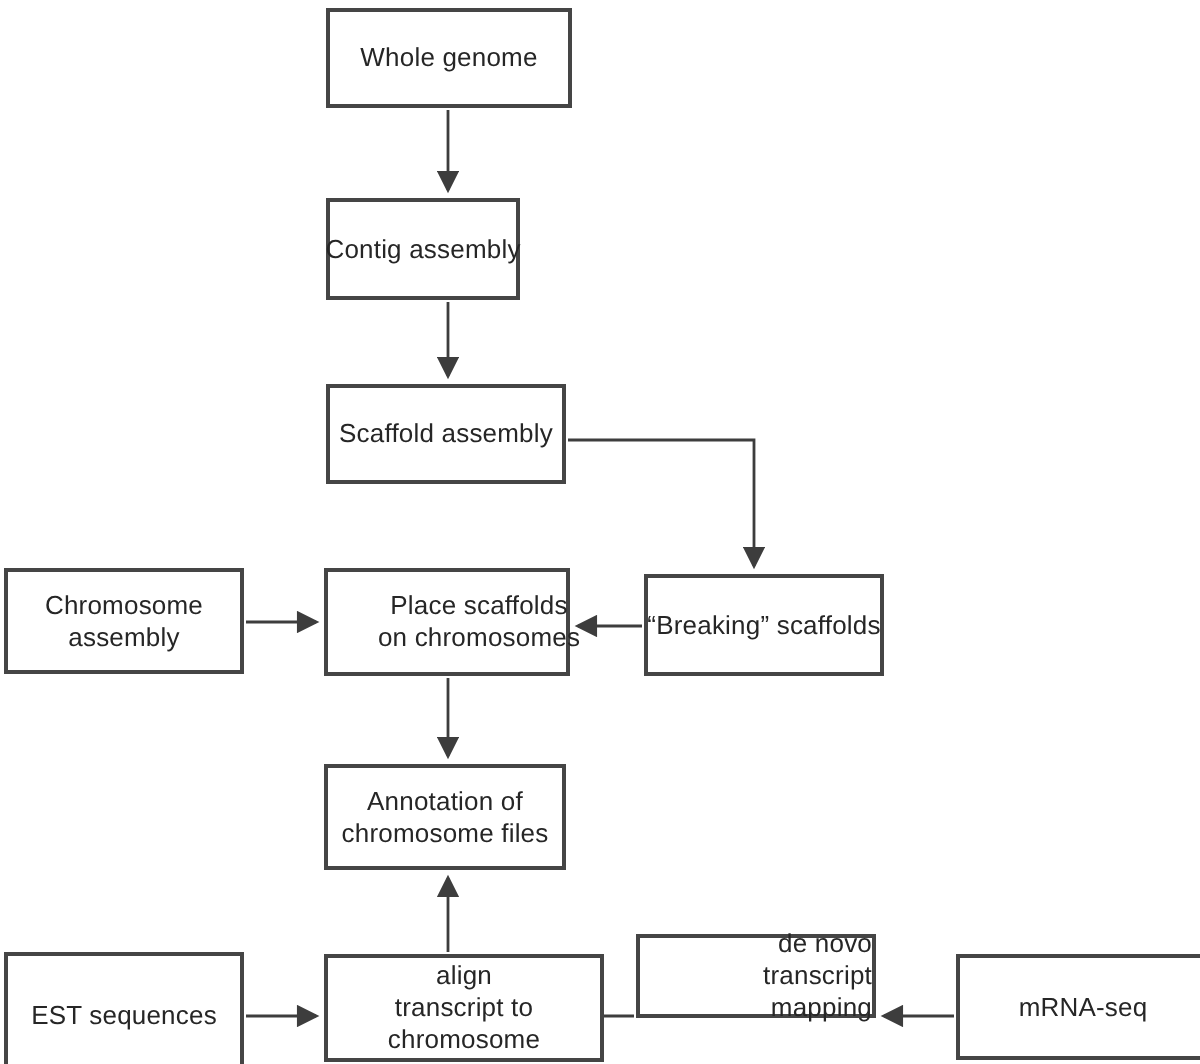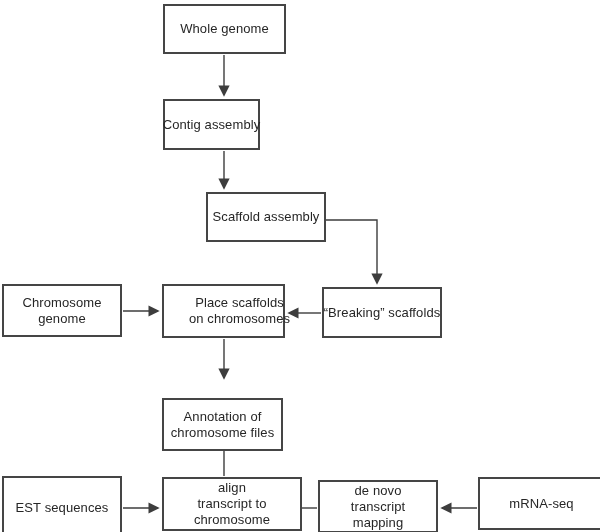--- a/index.html
+++ b/index.html
@@ -35,28 +35,28 @@
     color: #262626;
     font-size: 13px;
     line-height: 16px;
     letter-spacing: 0.1px;
   }
   .node span { display: block; white-space: nowrap; }
 
   
   #n-whole        { left: 163px; top:   4px; width: 123px; height: 50px; justify-content: center; }
   #n-contig       { left: 163px; top:  99px; width: 97px; height: 51px; }
-  #n-scaffold     { left: 163px; top: 192px; width: 120px; height: 50px; margin-left: 43px; }
+  #n-scaffold     { left: 163px; top: 192px; width: 120px; height: 50px; }
   #n-chrmap       { left:   2px; top: 284px; width: 120px; height: 53px; }
   #n-place        { left: 162px; top: 284px; width: 123px; height: 54px; padding-left: 32px; }
   #n-breaking     { left: 322px; top: 287px; width: 120px; height: 51px; align-items: center; }
-  #n-annotation   { left: 162px; top: 398px; width: 121px; height: 53px; }
+  #n-annotation   { left: 162px; top: 382px; width: 121px; height: 53px; }
   #n-est          { left:   2px; top: 476px; width: 120px; height: 63px; justify-content: center; }
   #n-align        { left: 162px; top: 477px; width: 140px; height: 54px; }
-  #n-denovo       { left: 318px; top: 480px; width: 120px; height: 53px; }
+  #n-denovo       { left: 318px; top: 467px; width: 120px; height: 42px; align-items: flex-end; }
   #n-mrna         { left: 478px; top: 477px; width: 127px; height: 53px; }
 </style>
 </head>
 <body>
 
 <div id="canvas">
 
   <svg id="edges" viewBox="0 0 600 532" xmlns="http://www.w3.org/2000/svg">
     <defs>
       <marker id="arrow" viewBox="0 0 10 10" refX="8.5" refY="5" markerWidth="9" markerHeight="8" orient="auto-start-reverse">
@@ -84,21 +84,21 @@
   <div id="n-contig" class="node">
     <span>Contig assembly</span>
   </div>
 
   <div id="n-scaffold" class="node">
     <span>Scaffold assembly</span>
   </div>
 
   <div id="n-chrmap" class="node">
     <span>Chromosome</span>
-    <span>genome</span>
+    <span>assembly</span>
   </div>
 
   <div id="n-place" class="node">
     <span>Place scaffolds</span>
     <span>on chromosomes</span>
   </div>
 
   <div id="n-breaking" class="node">
     <span>“Breaking” scaffolds</span>
   </div>

